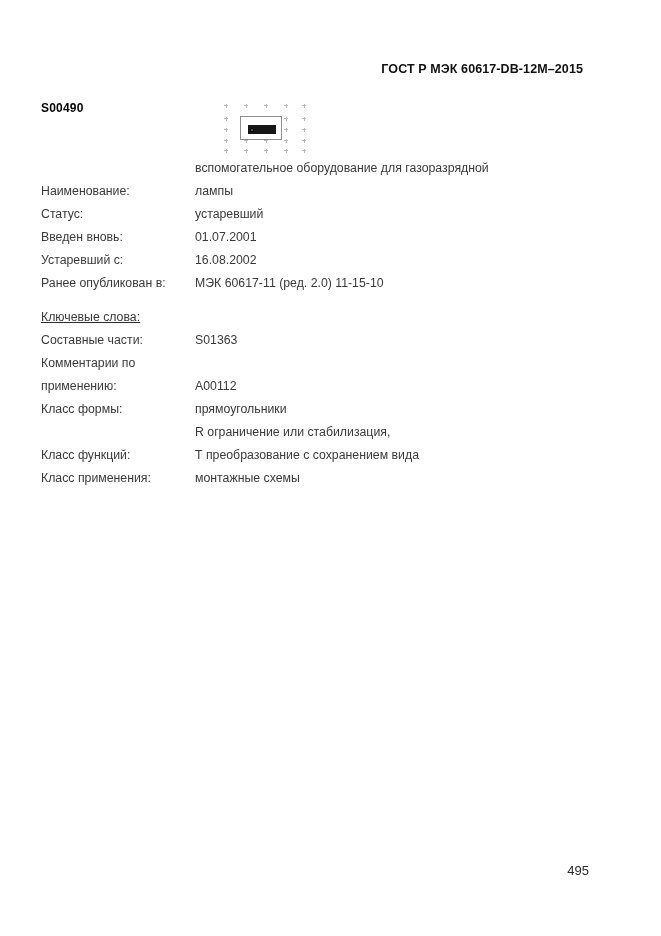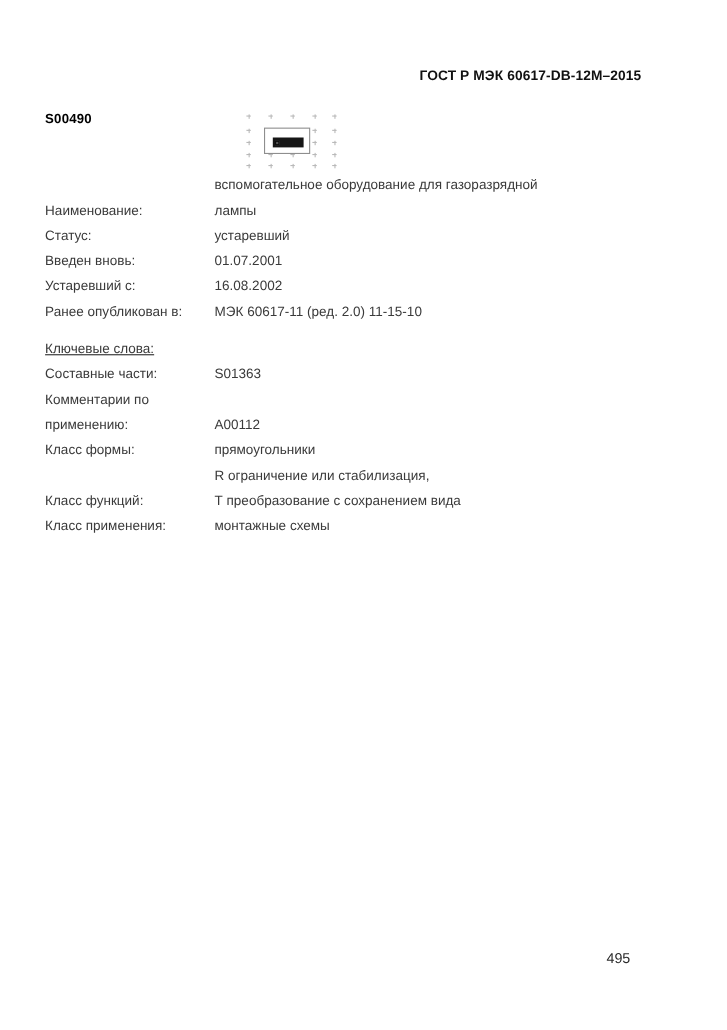--- a/index.html
+++ b/index.html
@@ -121,21 +121,21 @@
     flex: 1 1 auto;
     font-size: 12.3px;
     line-height: 23px;
     color: #3a3a3a;
     white-space: pre-line;
   }
 
   
   .page-number {
     position: absolute;
-    right: 88px;
+    right: 72px;
     bottom: 58px;
     font-size: 13px;
     color: #2b2b2b;
   }
 </style>
 </head>
 <body>
 
 <div class="page">
 

